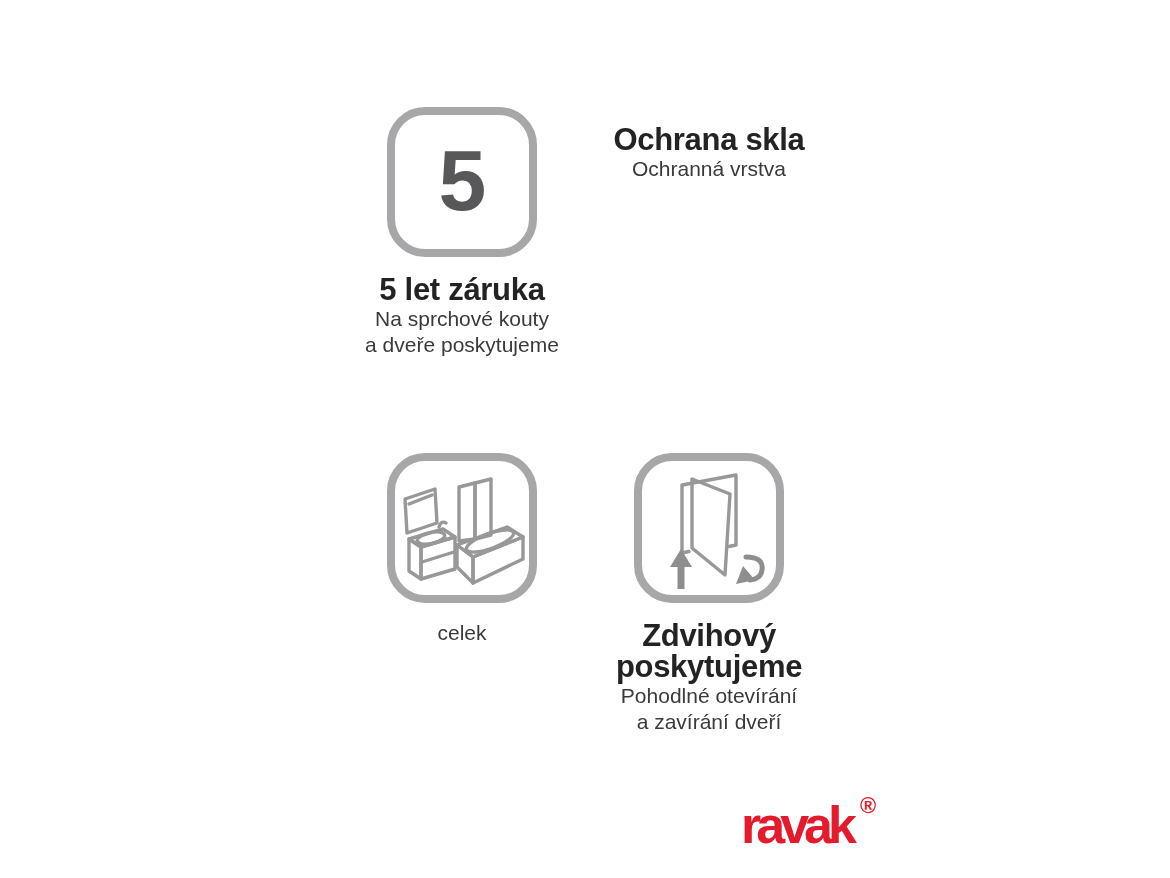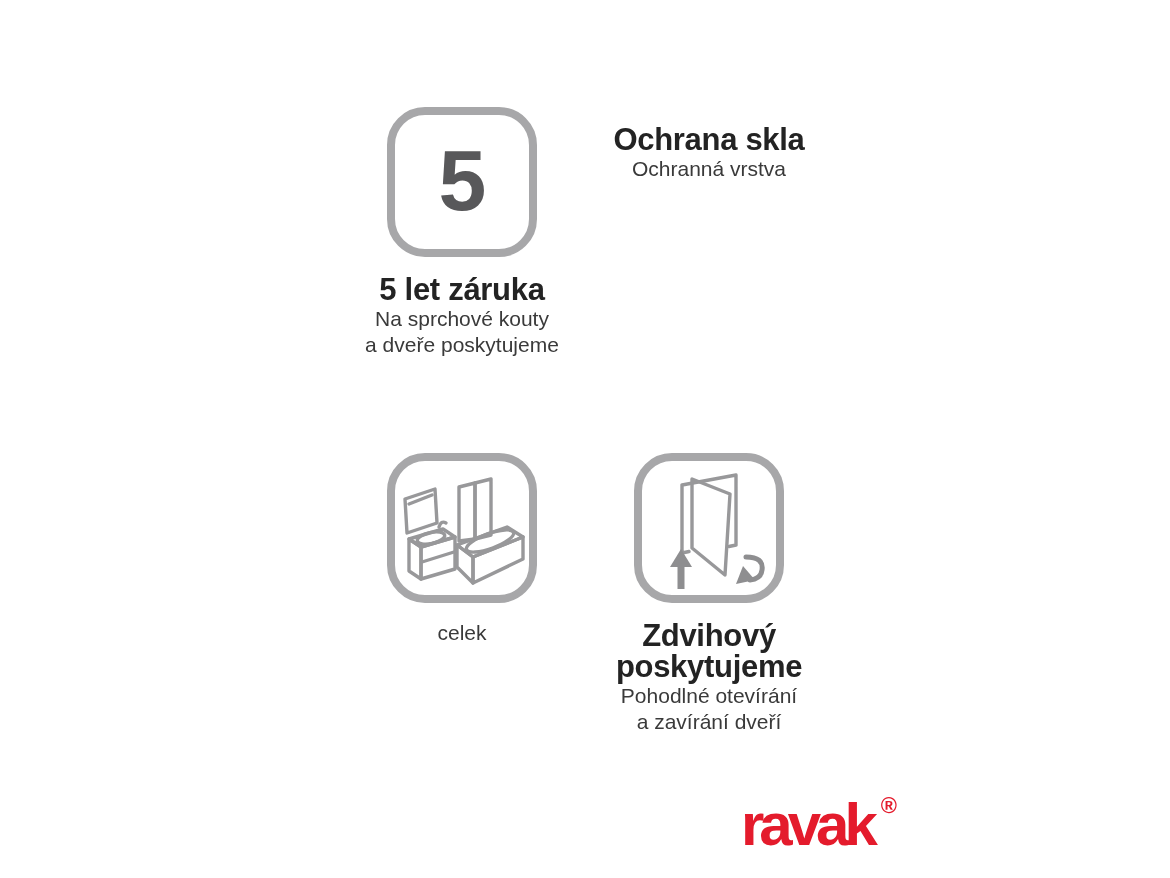--- a/index.html
+++ b/index.html
@@ -31,21 +31,21 @@
   }
   .anticalc-primary{color:#828287;}
   .anticalc-secondary{color:#b8b8ba;}
   .badge-art{position:absolute;left:0;top:0;width:134px;height:134px;}
   .card-title{
     margin-top:17px;font-size:31px;font-weight:bold;color:#232323;line-height:31px;letter-spacing:-.3px;text-align:center;
   }
   .card-desc{margin-top:1px;font-size:21px;color:#3a3a3a;line-height:26px;}
   .logo{position:absolute;left:741px;top:787px;white-space:nowrap;}
   .logo-text{
-    font-size:60px;font-weight:bold;color:#e41b2c;letter-spacing:-5px;line-height:76px;
+    font-size:52px;font-weight:bold;color:#e41b2c;letter-spacing:-5px;line-height:76px;
   }
   .logo-reg{
     font-size:22px;font-weight:bold;color:#e41b2c;vertical-align:top;
     position:relative;top:6px;left:8px;letter-spacing:0;
   }
   svg .ln{fill:none;stroke:#98989a;stroke-width:3.4;stroke-linejoin:round;stroke-linecap:round;}
   svg .solid{fill:#8e8e90;stroke:none;}
   svg .ln-thick{fill:none;stroke:#8e8e90;stroke-width:5;stroke-linejoin:round;stroke-linecap:round;}
 </style>
 </head>

